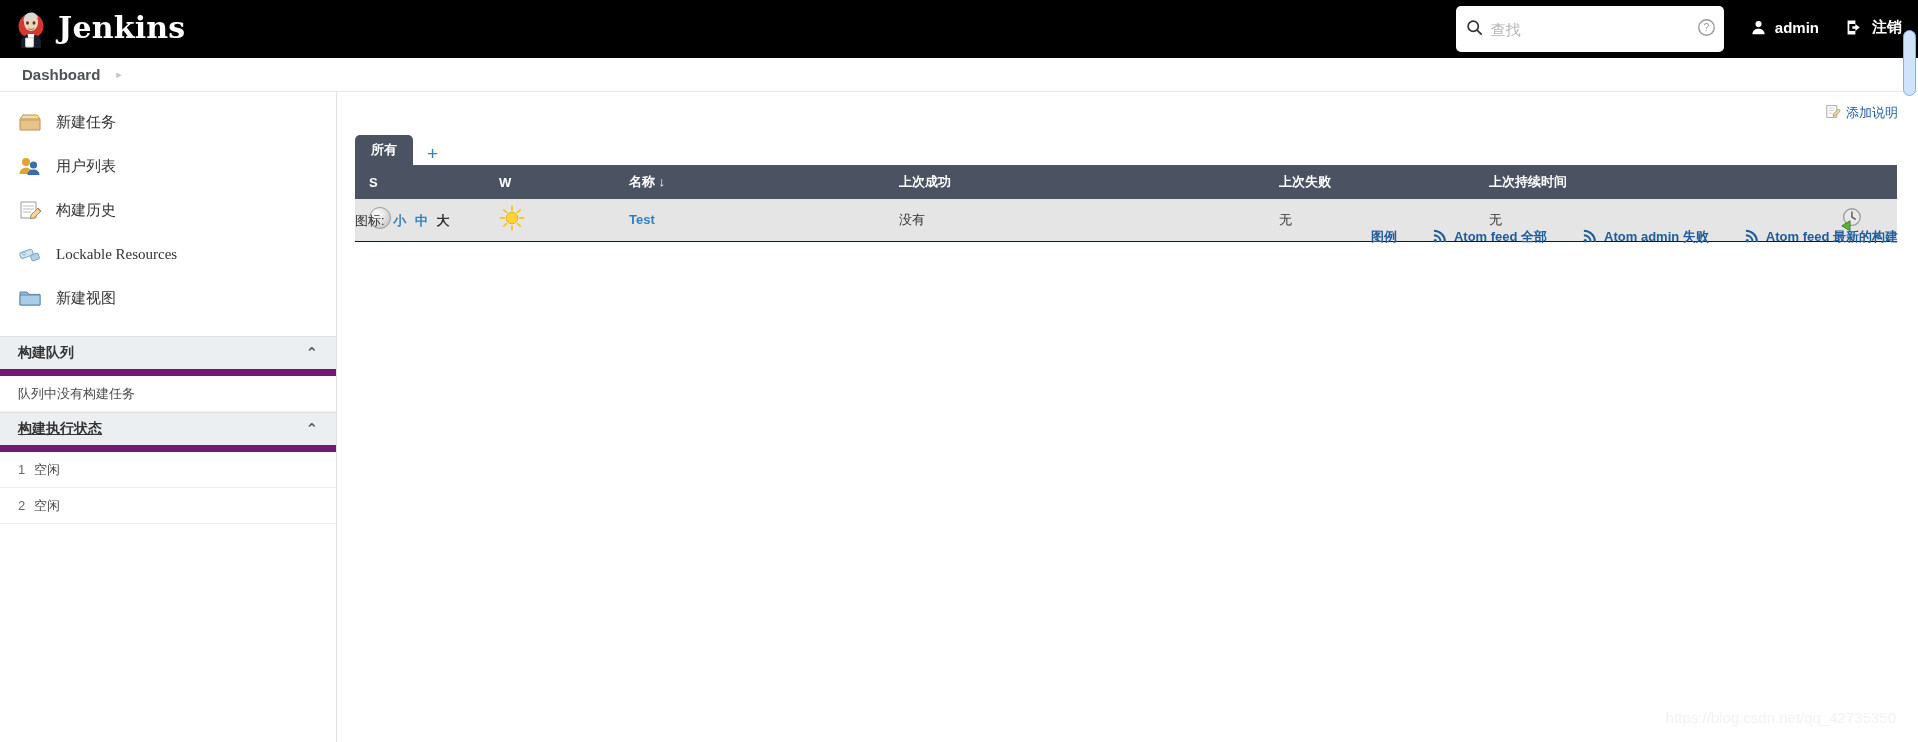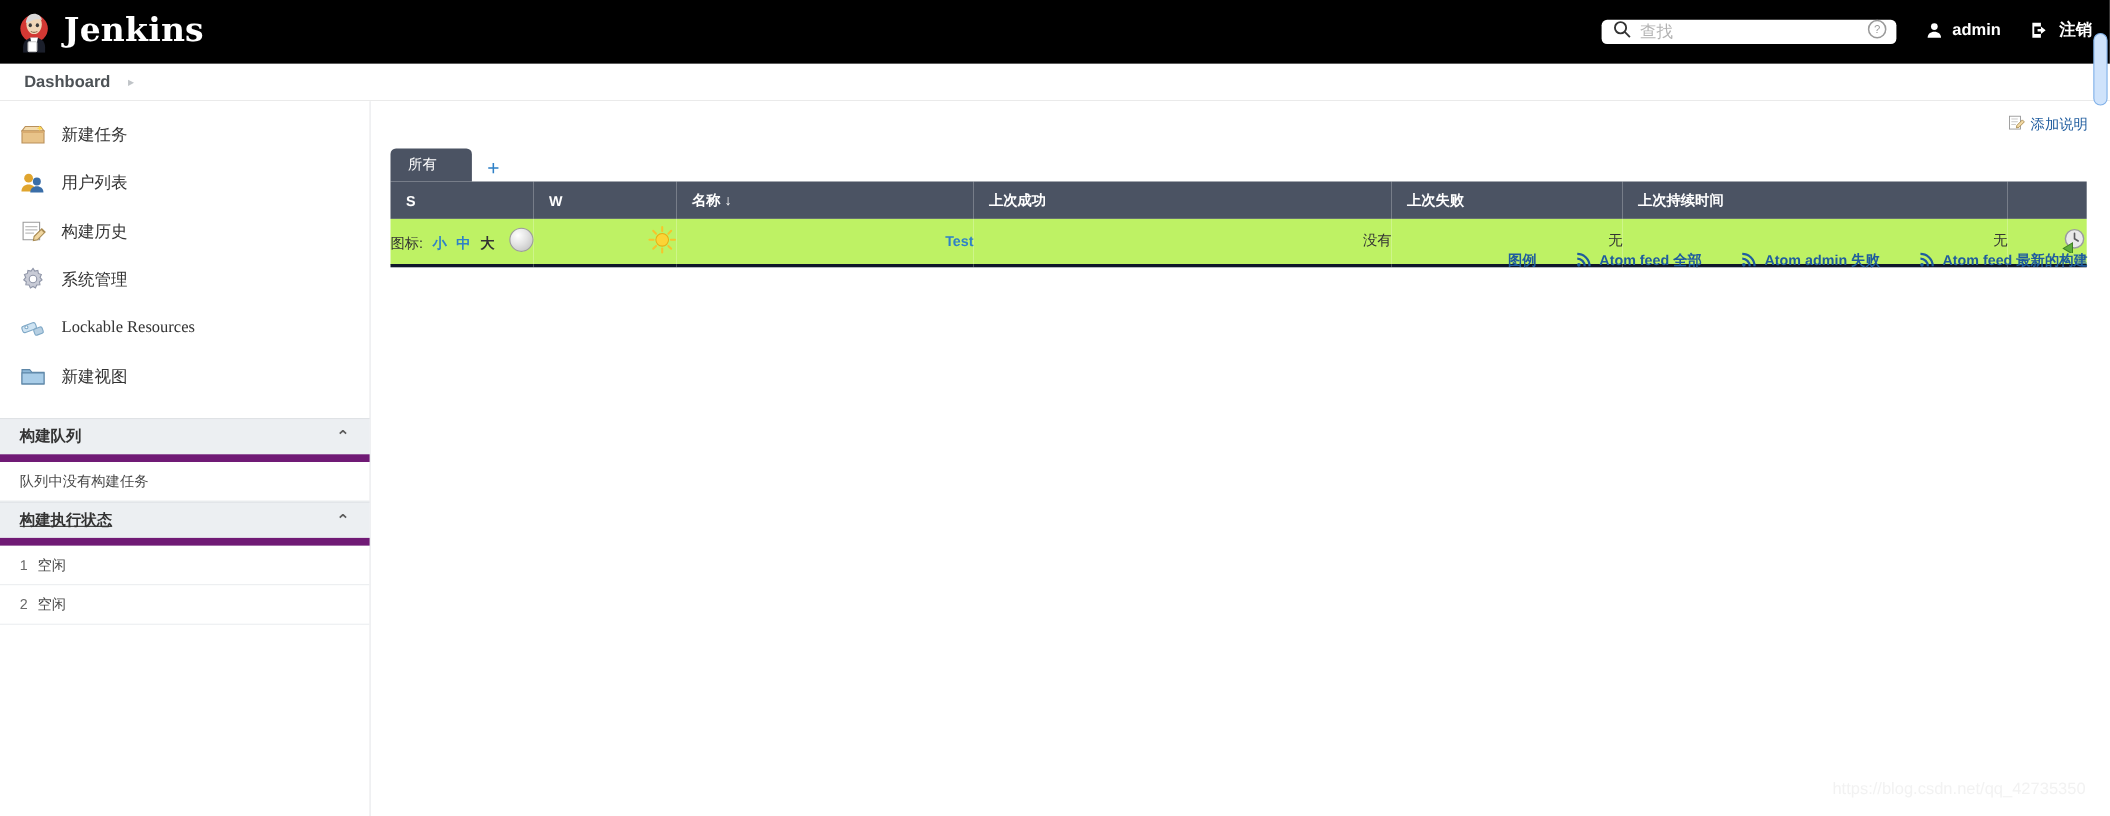--- a/index.html
+++ b/index.html
@@ -17,21 +17,21 @@
   #brand { display: flex; align-items: flex-start; padding-left: 14px; }
   #brand-logo { width: 34px; height: 38px; position: relative; }
   #brand-title {
     color: #ffffff; font-family: "DejaVu Serif", "Liberation Serif", serif;
     font-size: 30px; font-weight: bold; margin-left: 10px; letter-spacing: 0.2px;
   }
   #header-right {
     margin-left: auto; display: flex; align-items: center; padding-right: 16px; gap: 0px;
   }
   #search-wrap {
-    width: 268px; height: 22px; background: #ffffff; border-radius: 5px;
+    width: 268px; height: 46px; background: #ffffff; border-radius: 5px;
     display: flex; align-items: center; padding: 0 8px 0 10px; position: relative;
   }
   #search-input {
     border: none; outline: none; flex: 1; font-size: 15px;
     font-family: "Liberation Sans", sans-serif; color: #333; margin-left: 8px; background: transparent;
   }
   #search-input::placeholder { color: #b3b3b3; }
   .hdr-user, .hdr-logout {
     display: flex; align-items: flex-start; color: #ffffff; font-size: 15px;
     font-weight: bold; margin-left: 26px; cursor: pointer; white-space: nowrap;
@@ -82,38 +82,38 @@
     position: absolute; right: 20px; top: 12px; display: flex; align-items: center;
     font-size: 13px; color: #1f5c9e; cursor: pointer; white-space: nowrap;
   }
   #add-desc .lbl { margin-left: 5px; }
 
   #tabbar {
     position: absolute; top: 47px; left: 18px; width: 1542px; height: 26px;
     display: flex; align-items: flex-end;
   }
   .tab {
-    background: #4b5363; color: #ffffff; font-size: 13px; font-weight: normal;
-    padding: 6px 32px 6px 16px; border-radius: 5px 5px 0 0; cursor: pointer;
+    background: #4b5363; color: #ffffff; font-size: 13px; font-weight: bold;
+    padding: 6px 16px 6px 16px; border-radius: 5px 5px 0 0; cursor: pointer;
   }
   #tab-add {
     color: #2f81c7; font-size: 19px; padding: 0 14px; cursor: pointer; line-height: 22px;
   }
 
   #jobs-table {
     position: absolute; top: 73px; left: 18px; width: 1542px;
     border-collapse: collapse; table-layout: fixed;
   }
   #jobs-table thead th {
     background: #4b5363; color: #ffffff; font-size: 13px; font-weight: bold;
     height: 34px; text-align: left; padding-left: 14px;
   }
   #jobs-table tbody td {
     height: 42px; font-size: 13px; color: #333; padding-left: 14px;
-    border-bottom: 3px solid #0f172a; background: #bef264; text-align: right;
+    border-bottom: 1px solid #0f172a; background: #e5e5e5;
   }
   #jobs-table a.job-link { color: #2f81c7; text-decoration: none; font-weight: bold; }
   .col-s { width: 130px; } .col-w { width: 130px; } .col-name { width: 270px; }
   .col-ls { width: 380px; } .col-lf { width: 210px; } .col-ld { width: 350px; }
   .col-act { width: 72px; }
 
   #icon-size-row {
     position: absolute; top: 120px; left: 18px; font-size: 13px; color: #333;
   }
   #icon-size-row .lbl { color: #333; }
@@ -248,29 +248,20 @@
       <svg width="24" height="24" viewBox="0 0 24 24">
         <path d="M3 4h15v16H3z" fill="#ffffff" stroke="#9a9a9a"></path>
         <path d="M5 8h11M5 11h11M5 14h8" stroke="#bdbdbd" stroke-width="1.2"></path>
         <path d="M13 17l7-7 3 3-7 7-3.6.6z" fill="#f0d6a0" stroke="#a98b52"></path>
         <path d="M19.5 10.5l3 3" stroke="#a98b52"></path>
       </svg>
     </span>
     <span class="sl-label">构建历史</span>
   </div>
 
-  <div class="side-link">
-    <span class="side-ico">
-      <svg width="24" height="24" viewBox="0 0 24 24">
-        <path d="M12 2l1.6 2.4 2.8-.6.5 2.8 2.7 1-1.2 2.6 1.8 2.2-2.3 1.7.4 2.8-2.9.2-1.2 2.6L12 18.4 9.6 19.7l-1.2-2.6-2.9-.2.4-2.8L3.6 12.4 5.4 10.2 4.2 7.6l2.7-1 .5-2.8 2.8.6z" fill="#c8cbd6" stroke="#9096a8"></path>
-        <circle cx="12" cy="11.6" r="3.4" fill="#ffffff" stroke="#9096a8"></circle>
-      </svg>
-    </span>
-    <span class="sl-label">系统管理</span>
-  </div>
 
 
   <div class="side-link">
     <span class="side-ico">
       <svg width="24" height="24" viewBox="0 0 24 24">
         <rect x="2" y="9" width="13" height="6" rx="2" fill="#cfe4f3" stroke="#7fa8c6" transform="rotate(-20 8 12)"></rect>
         <rect x="13" y="12" width="8" height="6" rx="1.5" fill="#b6cfe2" stroke="#7fa8c6" transform="rotate(-20 17 15)"></rect>
         <circle cx="6" cy="11.5" r="1.4" fill="#ffffff" stroke="#7fa8c6"></circle>
       </svg>
     </span>

